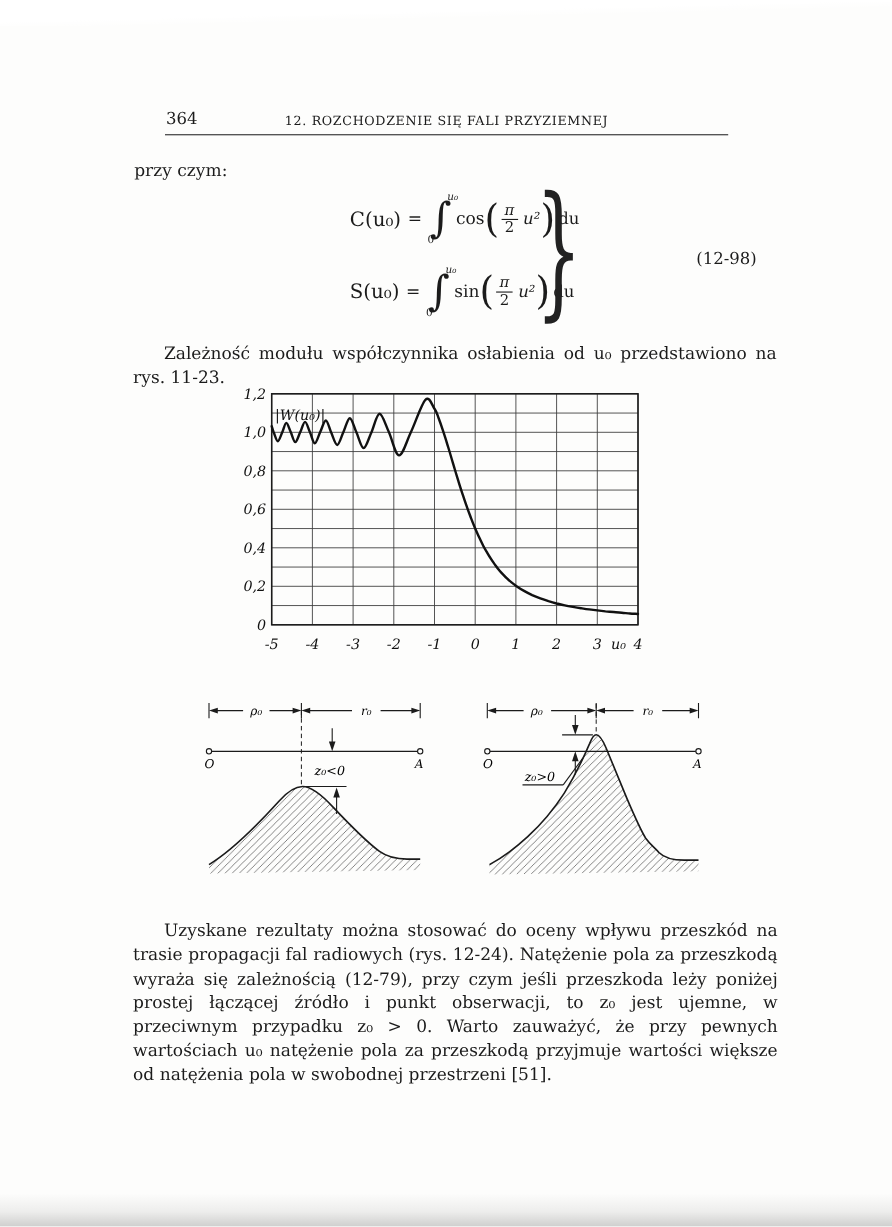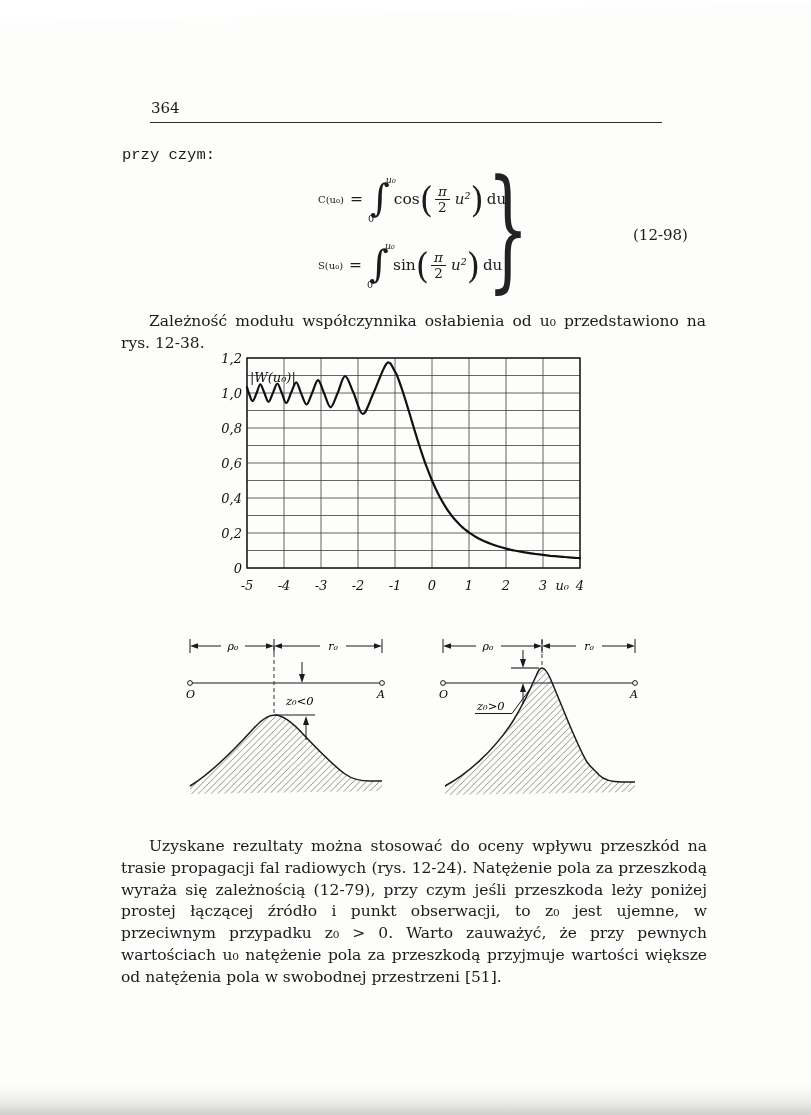--- a/index.html
+++ b/index.html
@@ -20,26 +20,26 @@
     position:absolute;right:0;top:0;width:10px;height:100%;
     background:linear-gradient(to right,rgba(0,0,0,0),rgba(0,0,0,0.05));
   }
   
   .pagenum{position:absolute;left:151px;top:99px;font-size:15px;}
   .runhead{position:absolute;left:150px;top:103px;width:512px;text-align:center;
     font-size:11.5px;letter-spacing:0.6px;}
   .headrule{position:absolute;left:150px;top:122px;width:512px;height:0;
     border-top:1.4px solid #2c2c2c;}
   
-  .intro{position:absolute;left:122px;top:146px;font-size:15.5px;font-family:Liberation Mono, monospace;}
+  .intro{position:absolute;left:122px;top:146px;font-size:15.5px;}
   
   .equations{position:absolute;left:0;top:168px;width:811px;height:135px;}
   .eq-group{position:absolute;left:318px;top:0;display:flex;flex-direction:column;gap:4px;}
   .eq-row{display:flex;align-items:center;height:62px;}
-  .eq-lhs{font-size:10px;}
+  .eq-lhs{font-size:18px;}
   .eq-eq{font-size:15.5px;margin:0 7px 0 6px;}
   .int-wrap{display:flex;flex-direction:column;align-items:center;line-height:1;margin-right:4px;}
   .int-top{font-size:9.5px;font-style:italic;align-self:flex-end;margin-right:-6px;margin-bottom:-2px;}
   .int-sign{font-size:38px;line-height:0.85;font-weight:400;}
   .int-bot{font-size:9.5px;align-self:flex-start;margin-left:-2px;margin-top:-1px;}
   .eq-fn{font-size:15.5px;margin-right:0;}
   .bigp{font-size:34px;font-weight:300;line-height:0.9;transform:scaleY(1.05);}
   .frac{display:inline-flex;flex-direction:column;align-items:center;margin:0 2px;line-height:1.05;}
   .frac .num{font-size:13.5px;font-style:italic;padding:0 3px;border-bottom:1.2px solid #1b1b1b;}
   .frac .den{font-size:13.5px;}
@@ -64,20 +64,21 @@
   .para-main{position:absolute;left:121px;top:836px;width:586px;font-size:15.5px;
     line-height:21.8px;text-indent:28px;text-align:justify;}
   text{font-family:"DejaVu Serif","Liberation Serif",serif;}
 </style>
 </head>
 <body>
 
 <div class="page">
 
   <div class="pagenum">364</div>
+  <div class="runhead">12. ROZCHODZENIE SIĘ FALI PRZYZIEMNEJ</div>
   <div class="headrule"></div>
 
   <div class="intro">przy czym:</div>
 
   <div class="equations">
     <div class="eq-group">
       <div class="eq-row">
         <span class="eq-lhs">C(u₀)</span>
         <span class="eq-eq">=</span>
         <span class="int-wrap">
@@ -111,21 +112,21 @@
         </span>
         <span class="eq-arg">u²</span>
         <span class="bigp">)</span>
         <span class="eq-du">du</span>
       </div>
     </div>
     <div class="eq-brace">}</div>
     <div class="eq-number">(12-98)</div>
   </div>
 
-  <div class="para-ref">Zależność modułu współczynnika osłabienia od u₀ przedstawiono na rys. 12-38.</div>
+  <div class="para-ref">Zależność modułu współczynnika osłabienia od u₀ przedstawiono na rys. 11-23.</div>
 
   <div class="chart">
     <svg id="chart-svg" width="413" height="252" viewBox="0 0 413 252">
         <line x1="30" y1="222" x2="30" y2="12" stroke="#3d3d3d" stroke-width="0.8"></line>
         <line x1="67" y1="222" x2="67" y2="12" stroke="#3d3d3d" stroke-width="0.8"></line>
         <line x1="104" y1="222" x2="104" y2="12" stroke="#3d3d3d" stroke-width="0.8"></line>
         <line x1="141" y1="222" x2="141" y2="12" stroke="#3d3d3d" stroke-width="0.8"></line>
         <line x1="178" y1="222" x2="178" y2="12" stroke="#3d3d3d" stroke-width="0.8"></line>
         <line x1="215" y1="222" x2="215" y2="12" stroke="#3d3d3d" stroke-width="0.8"></line>
         <line x1="252" y1="222" x2="252" y2="12" stroke="#3d3d3d" stroke-width="0.8"></line>

